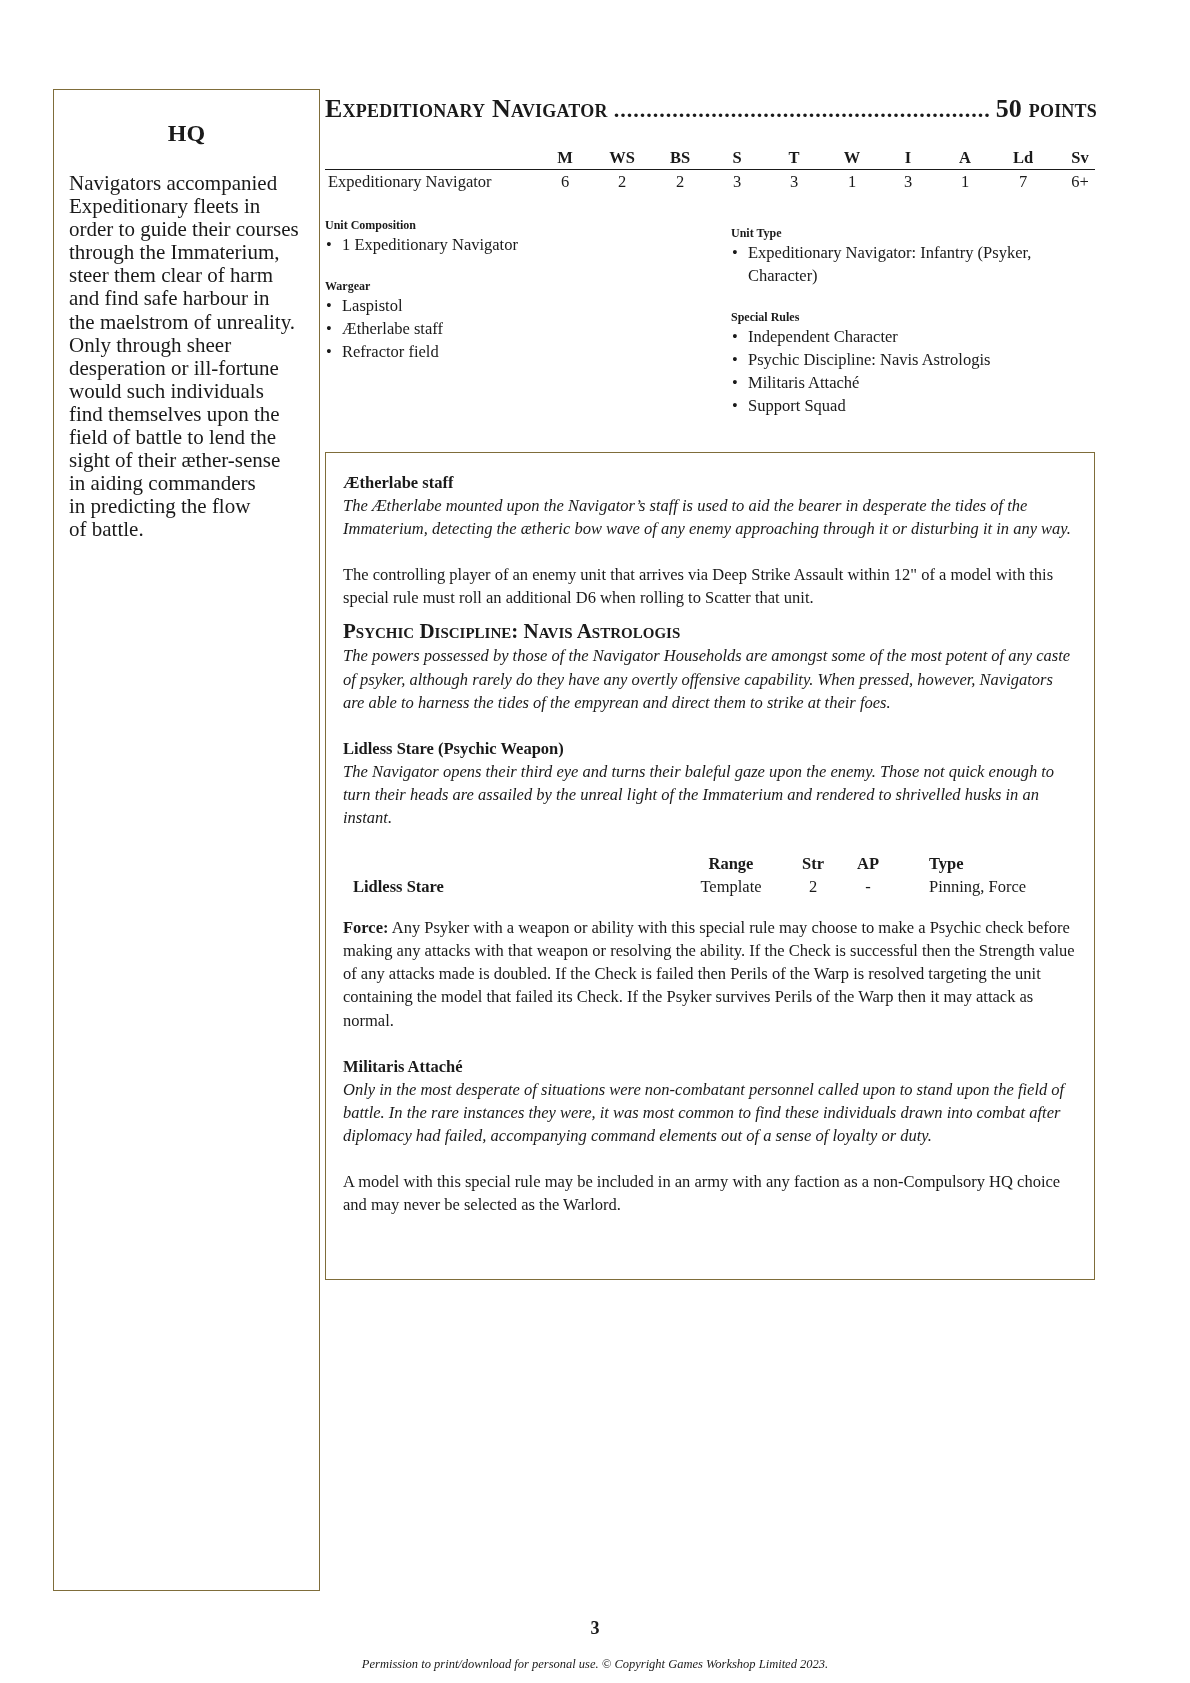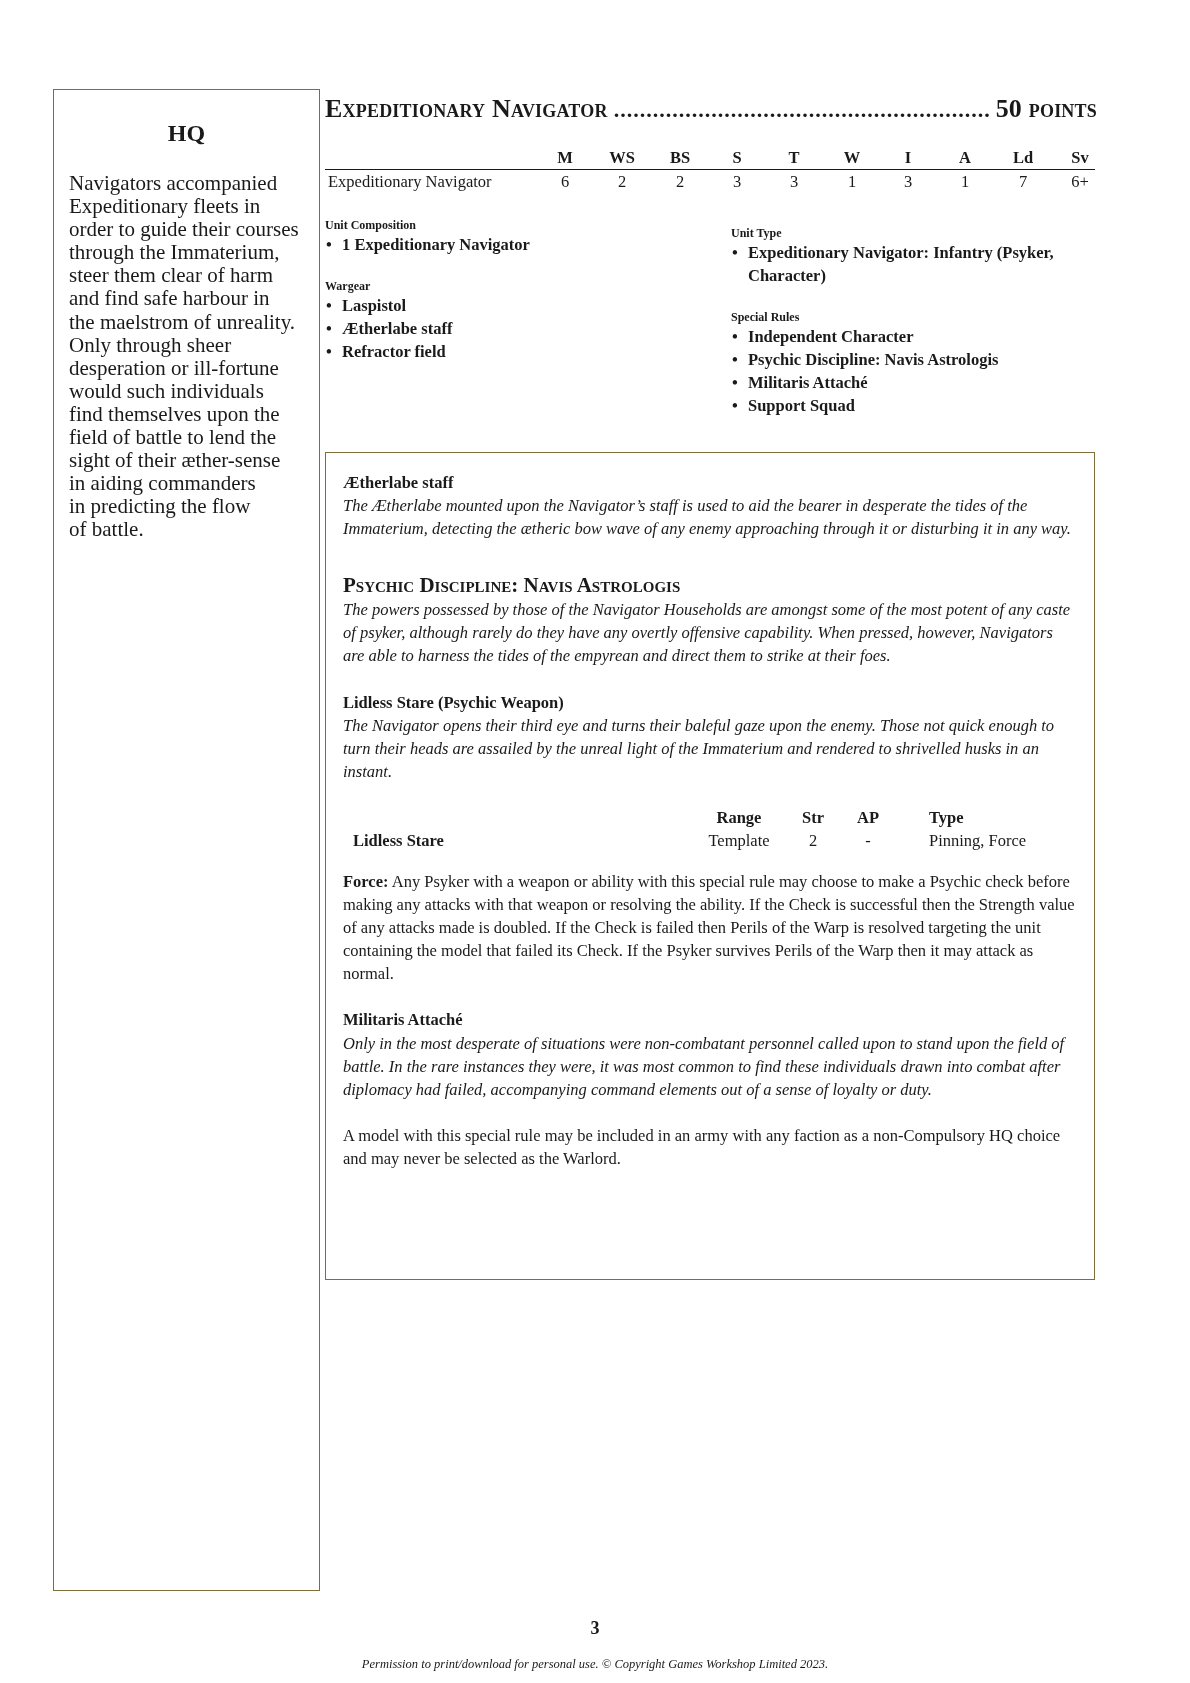--- a/index.html
+++ b/index.html
@@ -16,39 +16,39 @@
   .title .dots::before { content:"................................................................................................................................................"; }
 
   .stats { left:325px; top:146px; width:770px; font-size:16.5px; }
   .stats .hdr, .stats .row { position:relative; height:22px; }
   .stats .hdr { border-bottom:1.5px solid #1a1a1a; font-weight:bold; height:23px; }
   .stats .cell { position:absolute; width:50px; margin-left:-25px; text-align:center; top:2px; }
   .stats .name { position:absolute; left:3px; top:2px; }
 
   .sect-h { font-weight:bold; font-size:12px; margin:0; }
   .blist { list-style:none; margin:0; padding:0; font-size:16.5px; line-height:23px; }
-  .blist li { position:relative; padding-left:17px;font-weight:bold; }
+  .blist li { position:relative; padding-left:17px; }
   .blist li::before { content:"•"; position:absolute; left:1px; top:0; }
 
   .colL { left:325px; top:218px; width:380px; }
   .colR { left:731px; top:226px; width:360px; }
   .gap { height:23px; }
 
   .rules { left:325px; top:452px; width:770px; height:828px; border:1.5px solid #7f6d3a; box-sizing:border-box; }
   .rules .inner { position:absolute; left:17px; top:18px; width:735px; font-size:16.5px; line-height:23.1px; }
   .rules p { margin:0; }
   .rules .b { font-weight:bold; }
   .rules .i { font-style:italic; }
   .rules .sp { height:23px; }
   .rules .sc { font-weight:bold; font-variant:small-caps; font-size:21px; line-height:26px; margin-top:-1px; }
   .wtable { position:relative; height:48px; margin-top:0; }
   .wtable .h, .wtable .v { position:absolute; white-space:nowrap; }
   .wtable .h { font-weight:bold; top:0; }
   .wtable .v { top:23px; }
-  .c-range { left:356px; width:64px; margin-left:8px; text-align:center; }
+  .c-range { left:356px; width:64px; margin-left:0; text-align:center; }
   .c-str { left:455px; width:30px; text-align:center; }
   .c-ap { left:510px; width:30px; text-align:center; }
   .c-type { left:586px; }
   .c-name { left:10px;font-weight:bold; }
 
   .pagenum { left:0; width:1190px; top:1618px; text-align:center; font-weight:bold; font-size:18px; }
   .footer { left:0; width:1190px; top:1657px; text-align:center; font-style:italic; font-size:12.5px; }
 </style>
 </head>
 <body>
@@ -136,20 +136,21 @@
     <li>Militaris Attaché</li>
     <li>Support Squad</li>
   </ul>
 </div>
 
 <div class="abs rules">
   <div class="inner">
     <p class="b">Ætherlabe staff</p>
     <p class="i">The Ætherlabe mounted upon the Navigator’s staff is used to aid the bearer in desperate the tides of the Immaterium, detecting the ætheric bow wave of any enemy approaching through it or disturbing it in any way.</p>
     <div class="sp"></div>
+    <p>The controlling player of an enemy unit that arrives via Deep Strike Assault within 12" of a model with this special rule must roll an additional D6 when rolling to Scatter that unit.</p>
     <div class="sp" style="height:10px"></div>
     <p class="sc">Psychic Discipline: Navis Astrologis</p>
     <p class="i">The powers possessed by those of the Navigator Households are amongst some of the most potent of any caste of psyker, although rarely do they have any overtly offensive capability. When pressed, however, Navigators are able to harness the tides of the empyrean and direct them to strike at their foes.</p>
     <div class="sp"></div>
     <p class="b">Lidless Stare (Psychic Weapon)</p>
     <p class="i">The Navigator opens their third eye and turns their baleful gaze upon the enemy. Those not quick enough to turn their heads are assailed by the unreal light of the Immaterium and rendered to shrivelled husks in an instant.</p>
     <div class="sp"></div>
     <div class="wtable">
       <span class="h c-range">Range</span>
       <span class="h c-str">Str</span>

